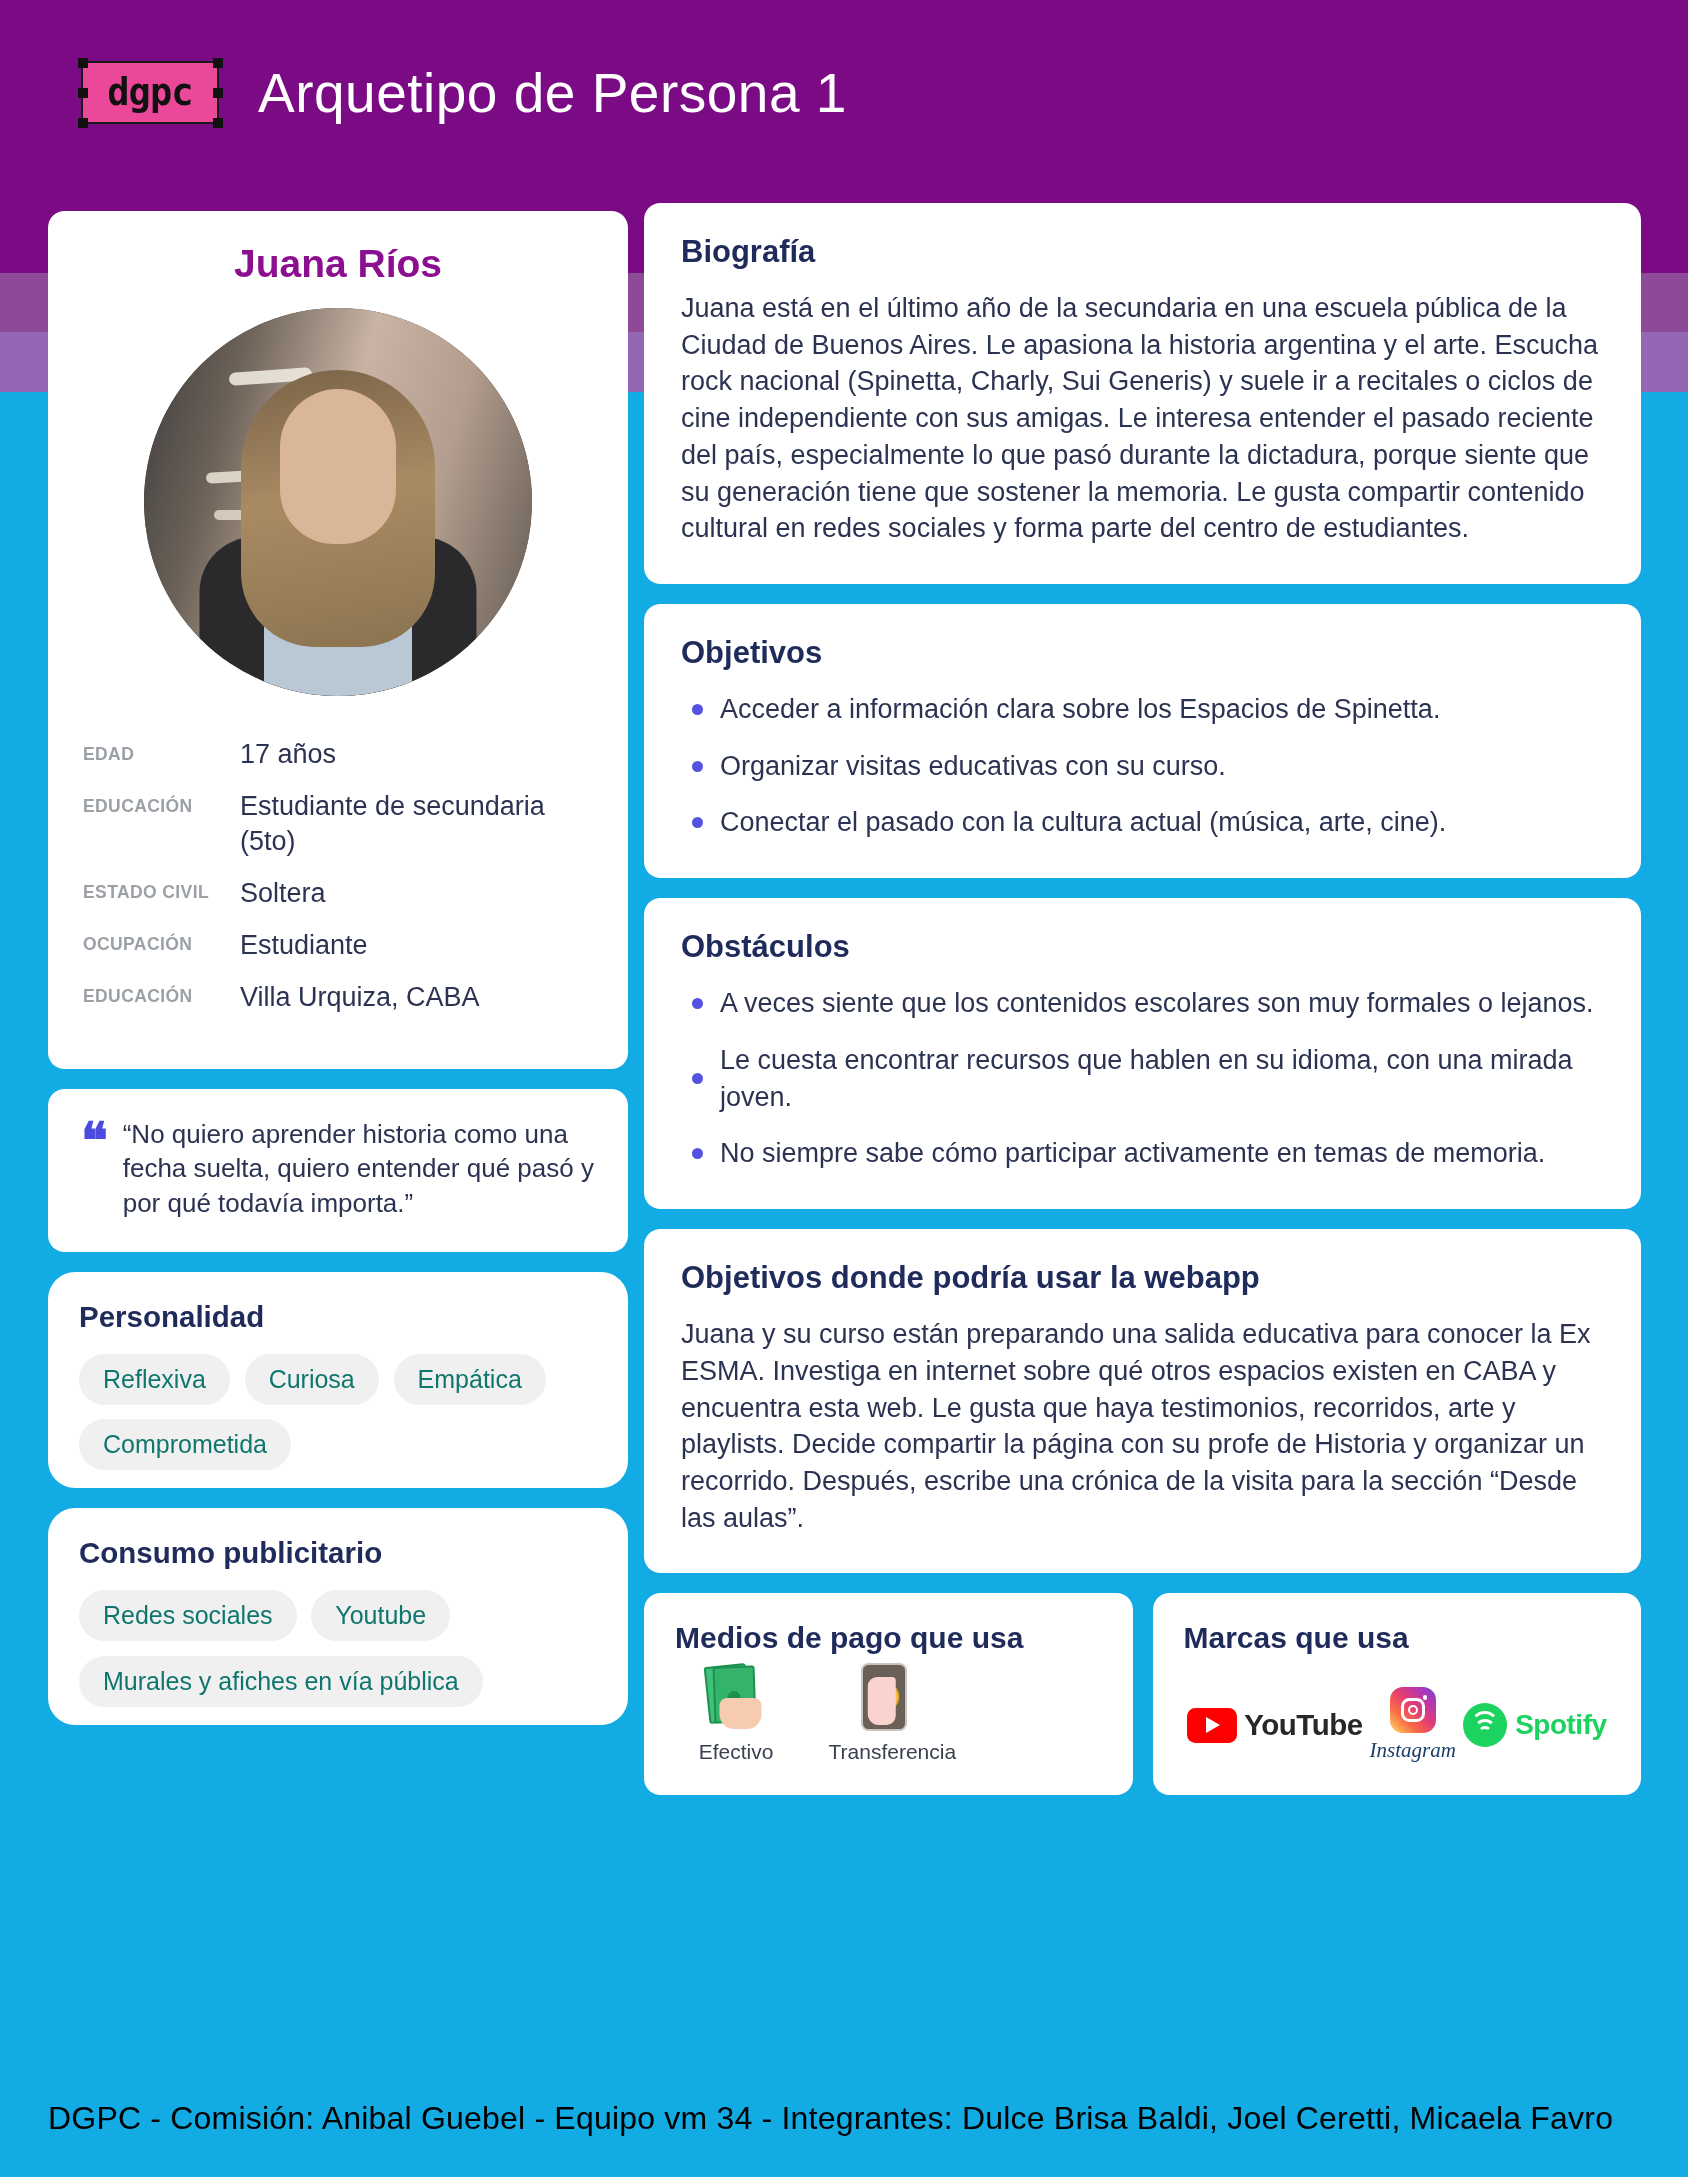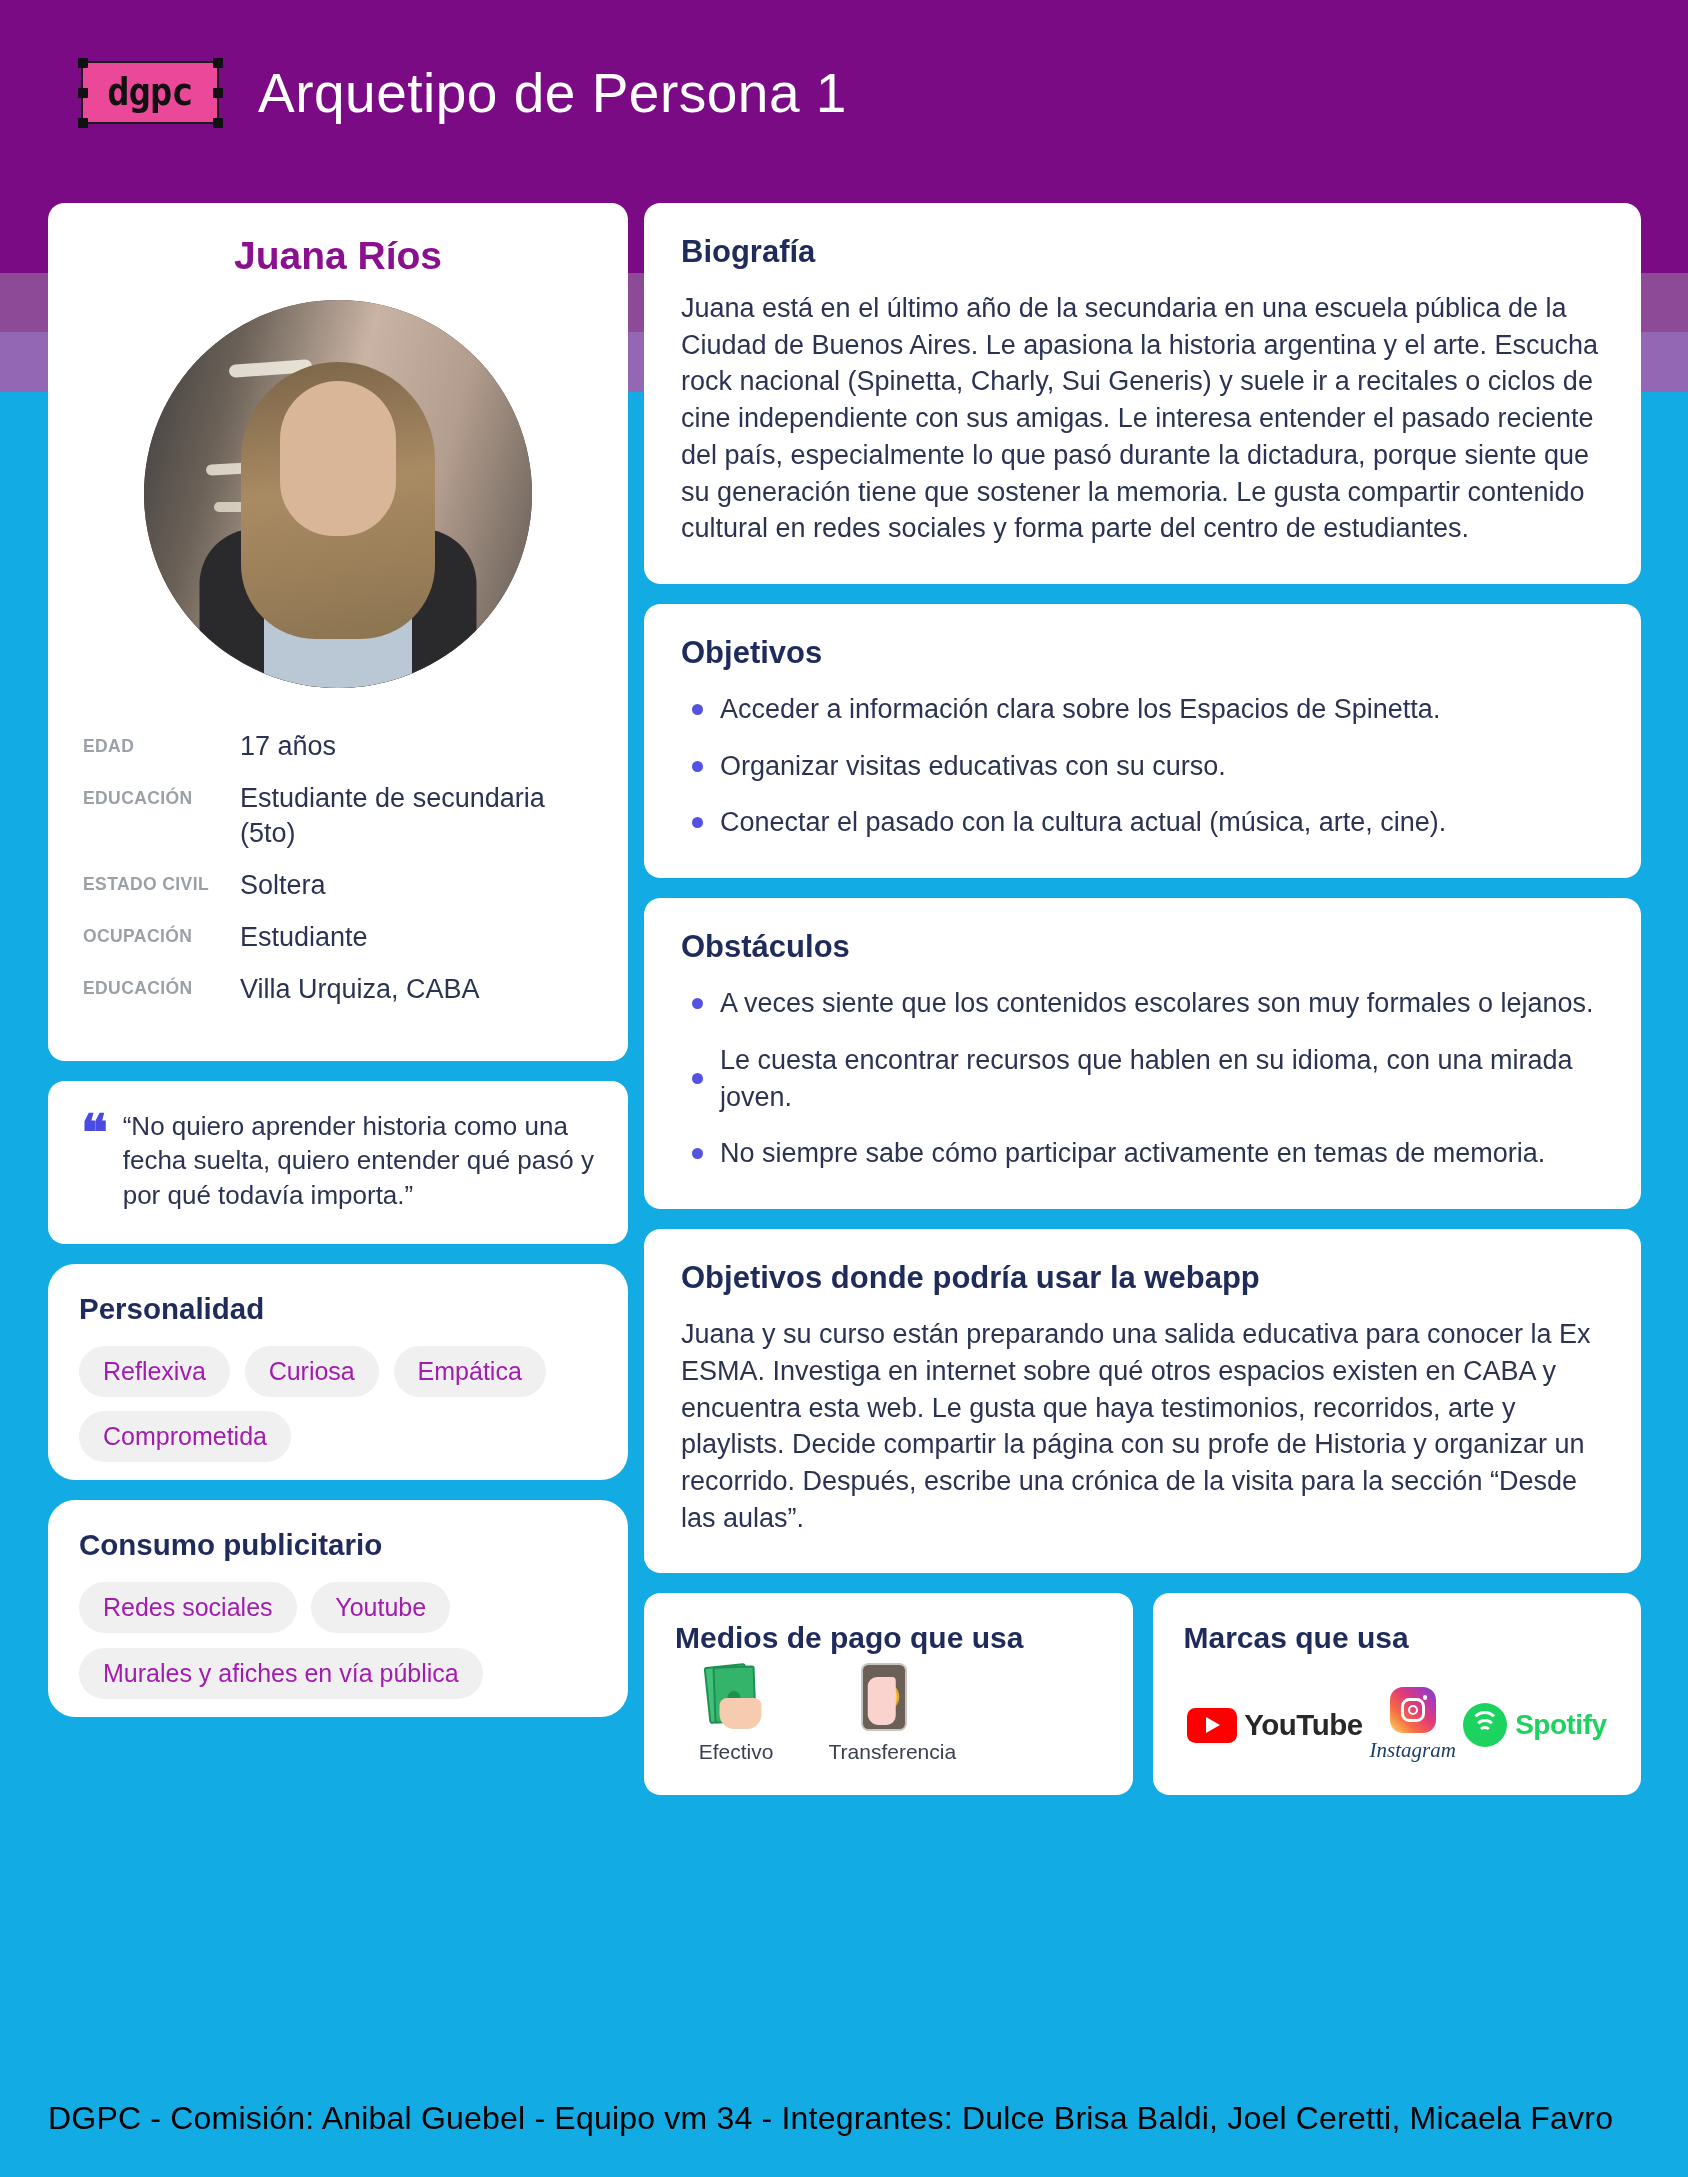--- a/index.html
+++ b/index.html
@@ -87,21 +87,21 @@
     position: absolute;
     top: 0; left: 0;
     width: 1688px;
     height: 2177px;
     z-index: 2;
   }
 
   .col-left {
     position: absolute;
     left: 48px;
-    top: 203px;
+    top: 211px;
     width: 580px;
   }
   .col-right {
     position: absolute;
     left: 644px;
     top: 203px;
     width: 997px;
   }
 
   .card {
@@ -240,21 +240,21 @@
   .tag-row {
     display: flex;
     flex-wrap: wrap;
     gap: 14.8px;
   }
   .tag {
     background: #F0F0F1;
     border-radius: 922px;
     padding: 11px 24px;
     font-size: 25px;
-    color: #a21caf;
+    color: #0f766e;
     white-space: nowrap;
   }
 
   
   .content-card { padding: 31px 37px 37px; }
   .content-card h2 {
     color: #1F2B5B;
     font-size: 31px;
     font-weight: bold;
     margin-bottom: 20px;

